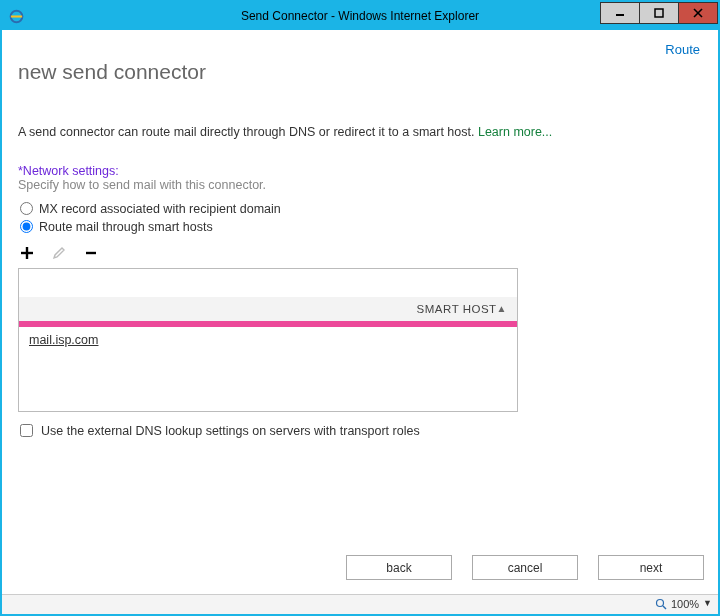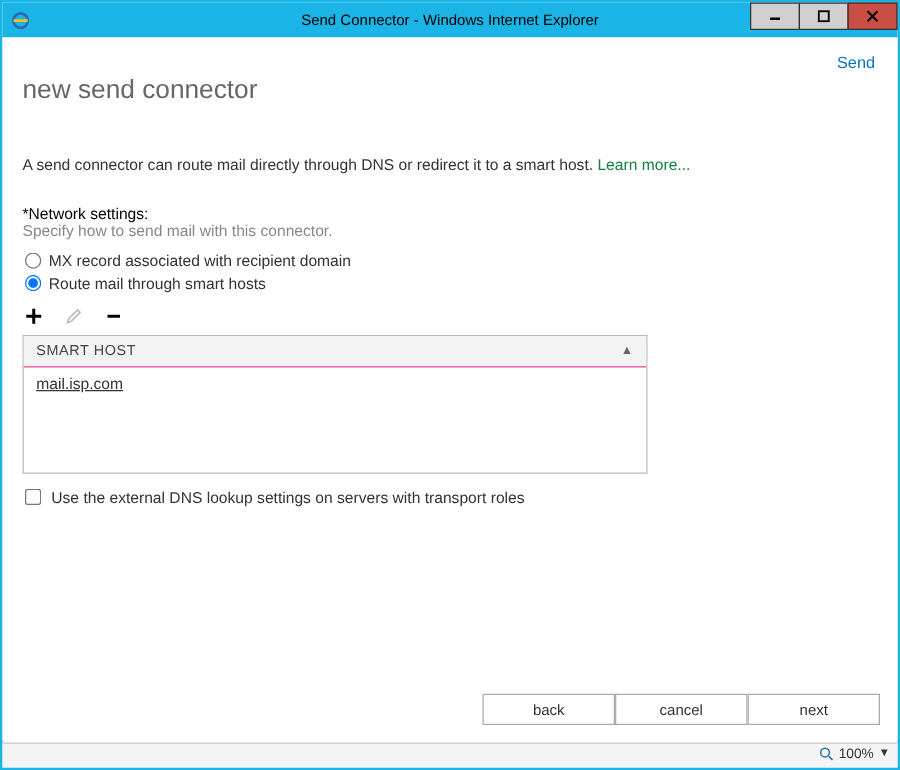--- a/index.html
+++ b/index.html
@@ -70,21 +70,21 @@
     margin: 18px 0 40px 0;
   }
   .desc {
     font-size: 12.5px;
     color: #333;
     margin-bottom: 22px;
     line-height: 1.4;
   }
   .desc a { color:#15803d; text-decoration:none; cursor:pointer;}
   .section-label {
-    color:#000000; font-size:12.5px;margin-top:19px;
+    color:#6d28d9; font-size:12.5px;margin-top:19px;
   }
   .section-sub {
     color:#888; font-size:12.5px; margin-bottom:10px;
   }
   .radio-row {
     display:flex; align-items:center; margin: 4px 0;
     font-size: 12.5px; color:#333;
   }
   .radio-row input { margin:0 6px 0 2px; }
   .toolbar {
@@ -100,40 +100,41 @@
   .grid {
     border:1px solid #bbb;
     width: 500px;
   }
   .grid-header {
     background:#f3f3f3;
     padding: 6px 10px;
     font-size: 11.5px;
     color:#444;
     letter-spacing: .5px;
-    display:flex; justify-content:space-between; align-items:center;
-    border-bottom:1px solid #ec4899;
+    display:flex; justify-content:flex-end; align-items:center;
+    border-bottom:6px solid #ec4899;
     cursor:pointer;
+    margin-top:28px;
   }
   .grid-body {
     height: 84px;
     padding: 6px 10px;
     font-size: 12.5px;
     color:#333;
     text-decoration:underline;
   }
   .check-row {
     display:flex; align-items:center; margin-top:12px;
     font-size:12.5px; color:#333;
   }
   .check-row input { margin:0 8px 0 2px; }
   .footer-btns {
     position:absolute;
     bottom: 12px; right: 14px;
-    display:flex; gap:0;
+    display:flex; gap:20px;
   }
   .btn {
     width: 106px; height: 25px;
     border:1px solid #aaa;
     background:#fff;
     font-size:12px; color:#333;
     cursor:pointer;
     display:flex;align-items:center;justify-content:center;
   }
   .statusbar {
@@ -174,21 +175,21 @@
     <div class="win-btn close">
         <svg width="10" height="10">
           <line x1="1" y1="1" x2="9" y2="9" stroke="#000" stroke-width="1.6"></line>
           <line x1="9" y1="1" x2="1" y2="9" stroke="#000" stroke-width="1.6"></line>
         </svg>
       </div>
   </div>
 </div>
 
 <div class="content">
-  <span class="help-link">Send</span>
+  <span class="help-link">Route</span>
 
   <h1 class="page-title">new send connector</h1>
 
   <div class="desc">
     <span>A send connector can route mail directly through DNS or redirect it to a smart host. </span><a>Learn more...</a>
   </div>
 
   <div class="section-label">*Network settings:</div>
   <div class="section-sub">Specify how to send mail with this connector.</div>
 

